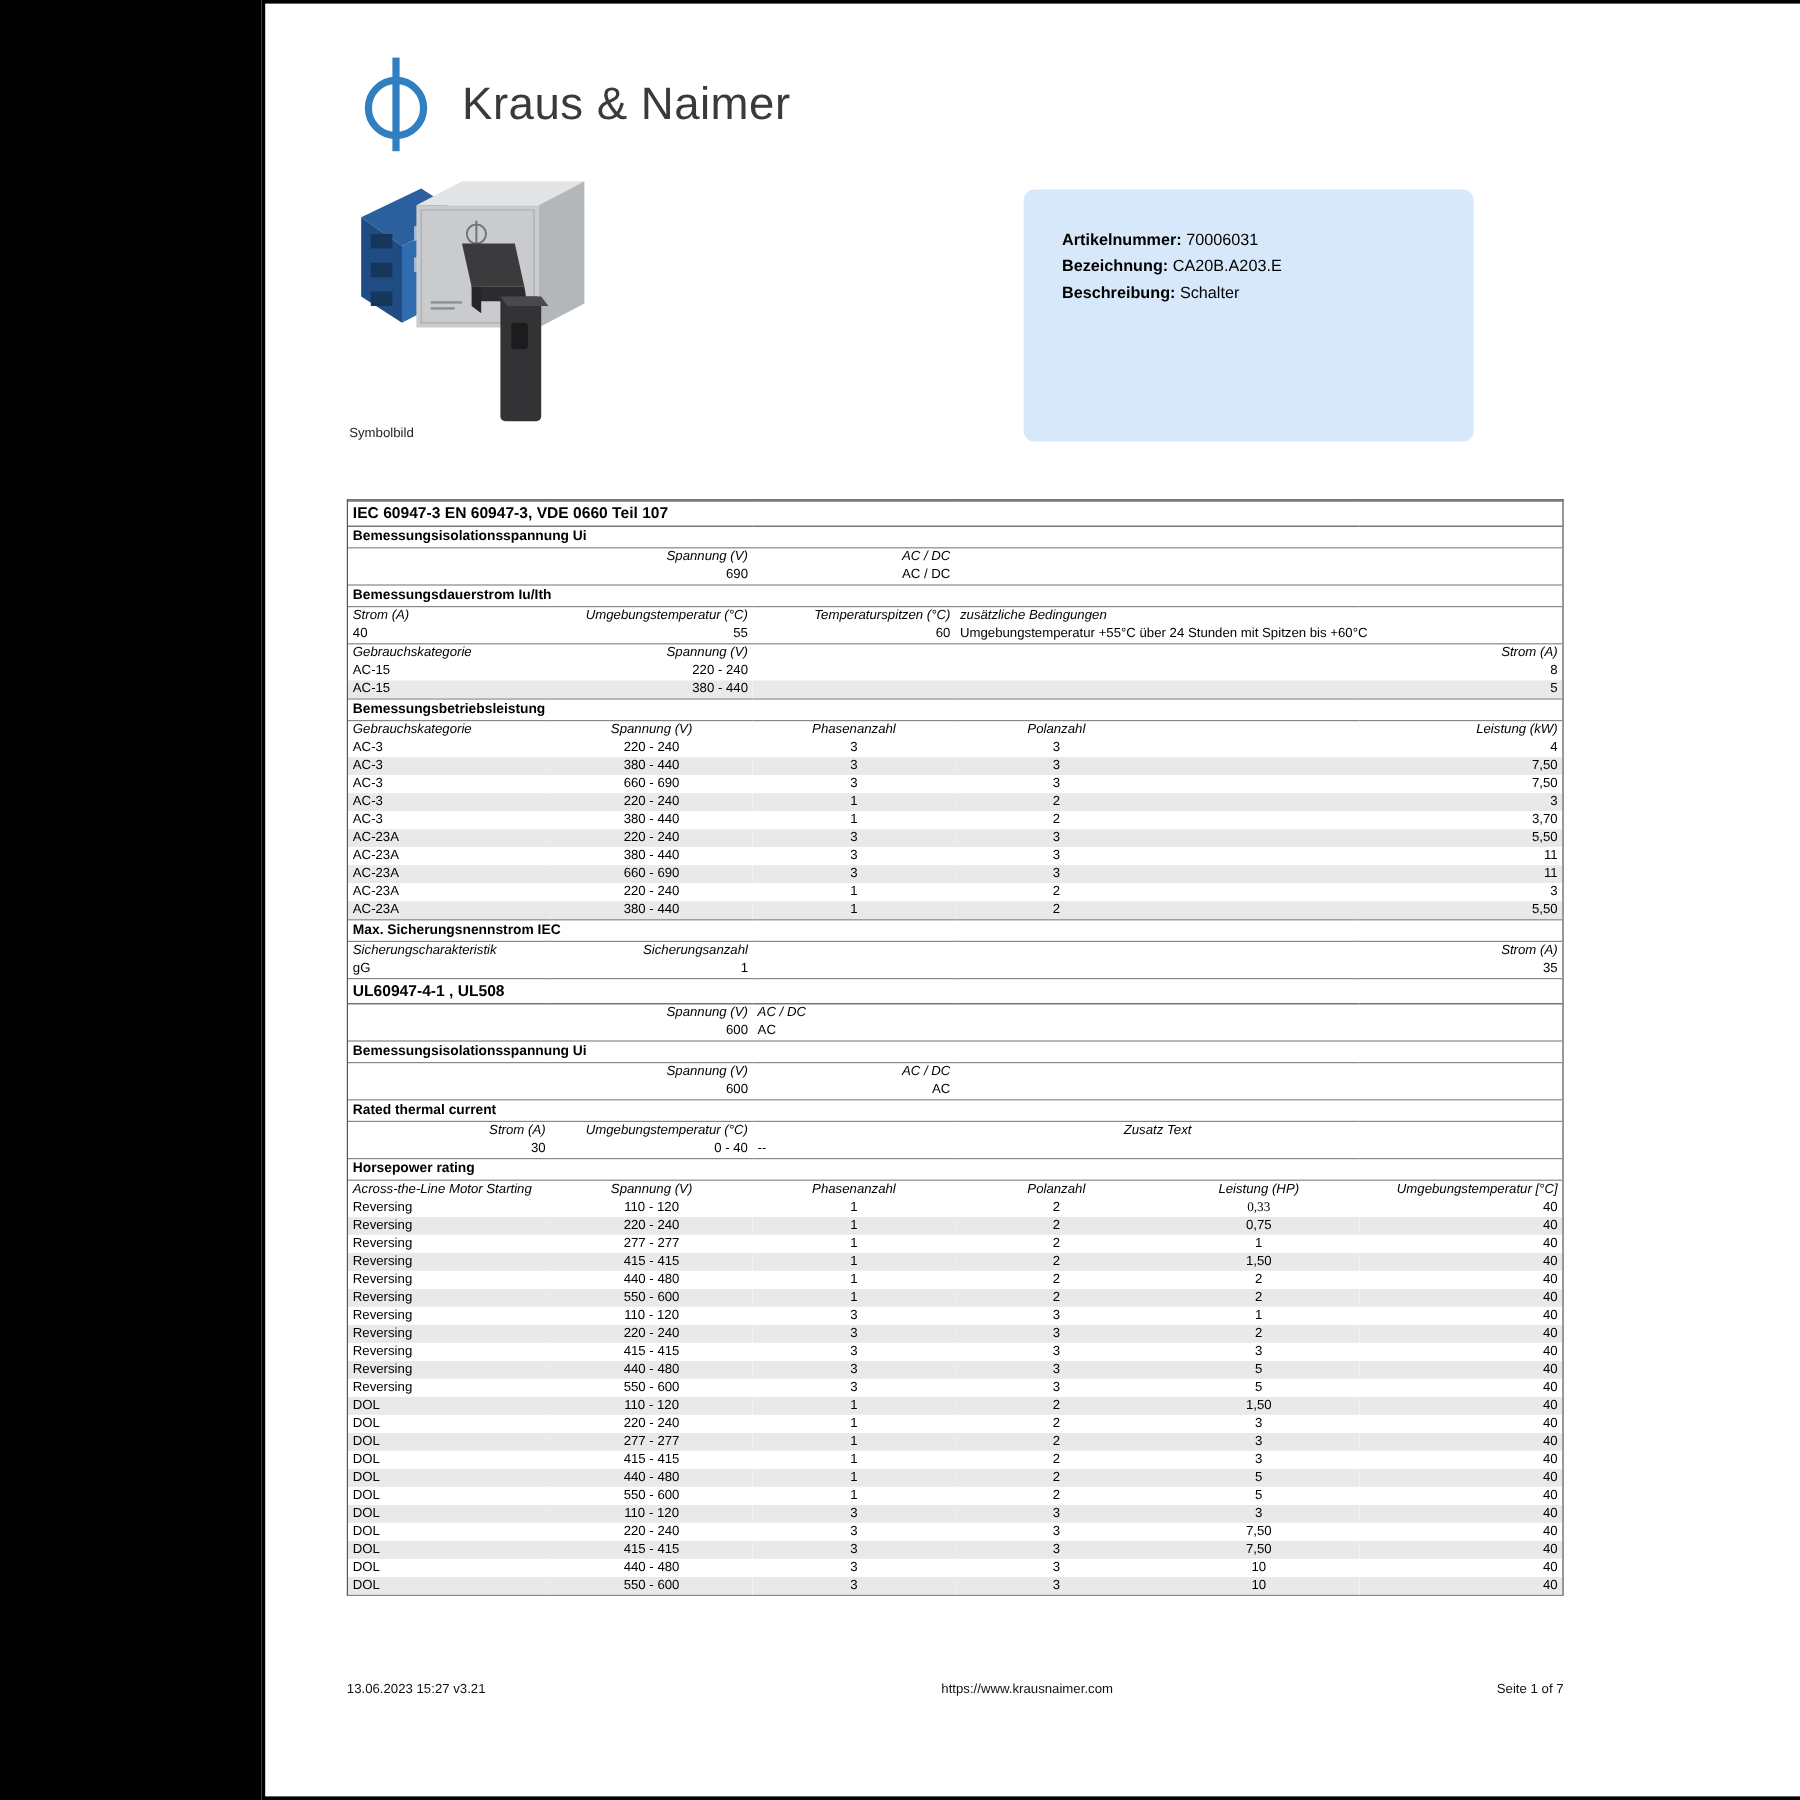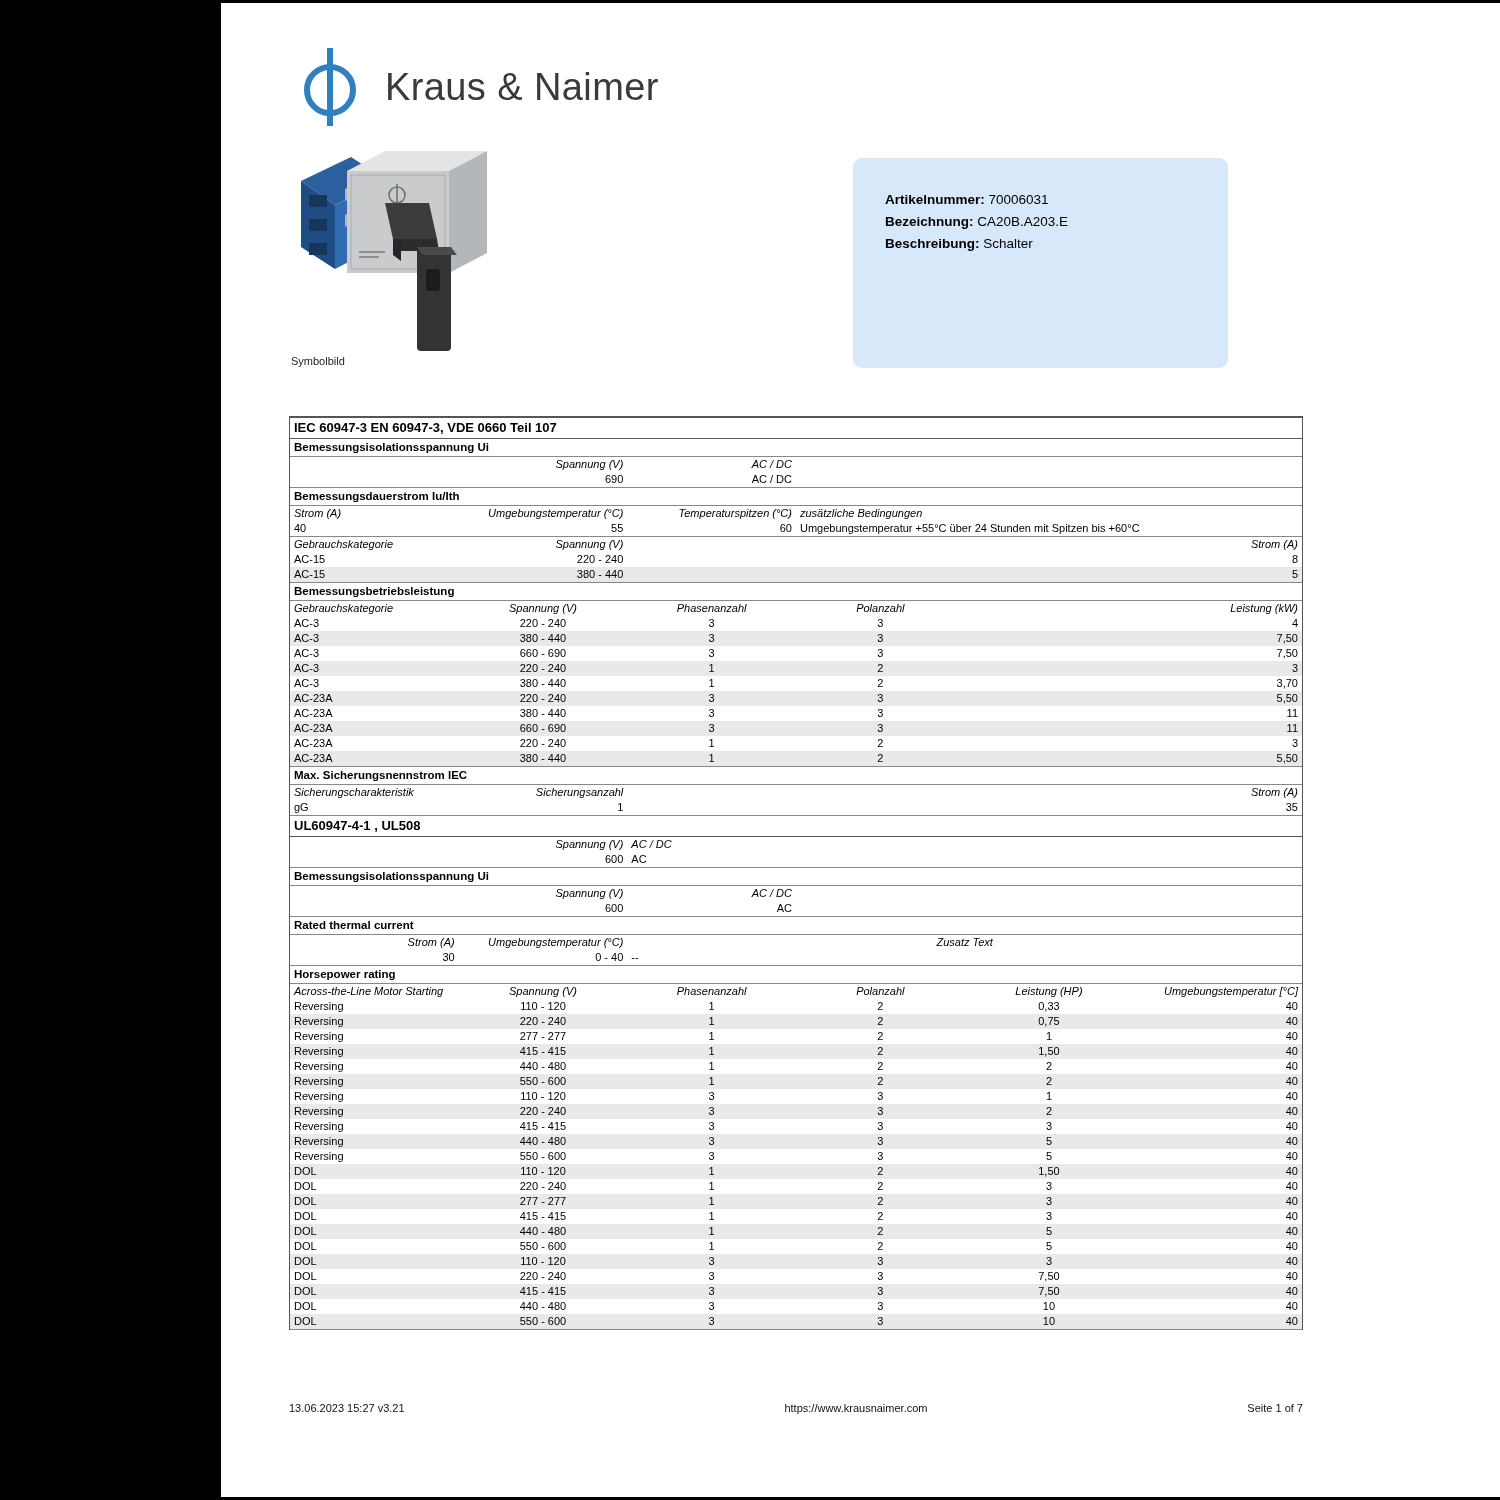--- a/index.html
+++ b/index.html
@@ -427,21 +427,21 @@
               <td colspan="1" class="c" style="width: 11%;">Phasenanzahl</td>
               <td colspan="1" class="c" style="width: 10%;">Polanzahl</td>
               <td colspan="1" class="c" style="width: 12%;">Leistung (HP)</td>
               <td colspan="1" class="r" style="width: 15%;">Umgebungstemperatur [°C]</td>
             </tr>
             <tr class="data">
               <td colspan="1" class="l" style="width: 38%;">Reversing</td>
               <td colspan="1" class="c" style="width: 14%;">110 - 120</td>
               <td colspan="1" class="c" style="width: 11%;">1</td>
               <td colspan="1" class="c" style="width: 10%;">2</td>
-              <td colspan="1" class="c" style="width: 12%;">0,33</td>
+              <td colspan="1" class="c" style="width: 12%; font-family: Liberation Serif, serif;">0,33</td>
               <td colspan="1" class="r" style="width: 15%;">40</td>
             </tr>
             <tr class="data zebra">
               <td colspan="1" class="l" style="width: 38%;">Reversing</td>
               <td colspan="1" class="c" style="width: 14%;">220 - 240</td>
               <td colspan="1" class="c" style="width: 11%;">1</td>
               <td colspan="1" class="c" style="width: 10%;">2</td>
               <td colspan="1" class="c" style="width: 12%;">0,75</td>
               <td colspan="1" class="r" style="width: 15%;">40</td>
             </tr>

